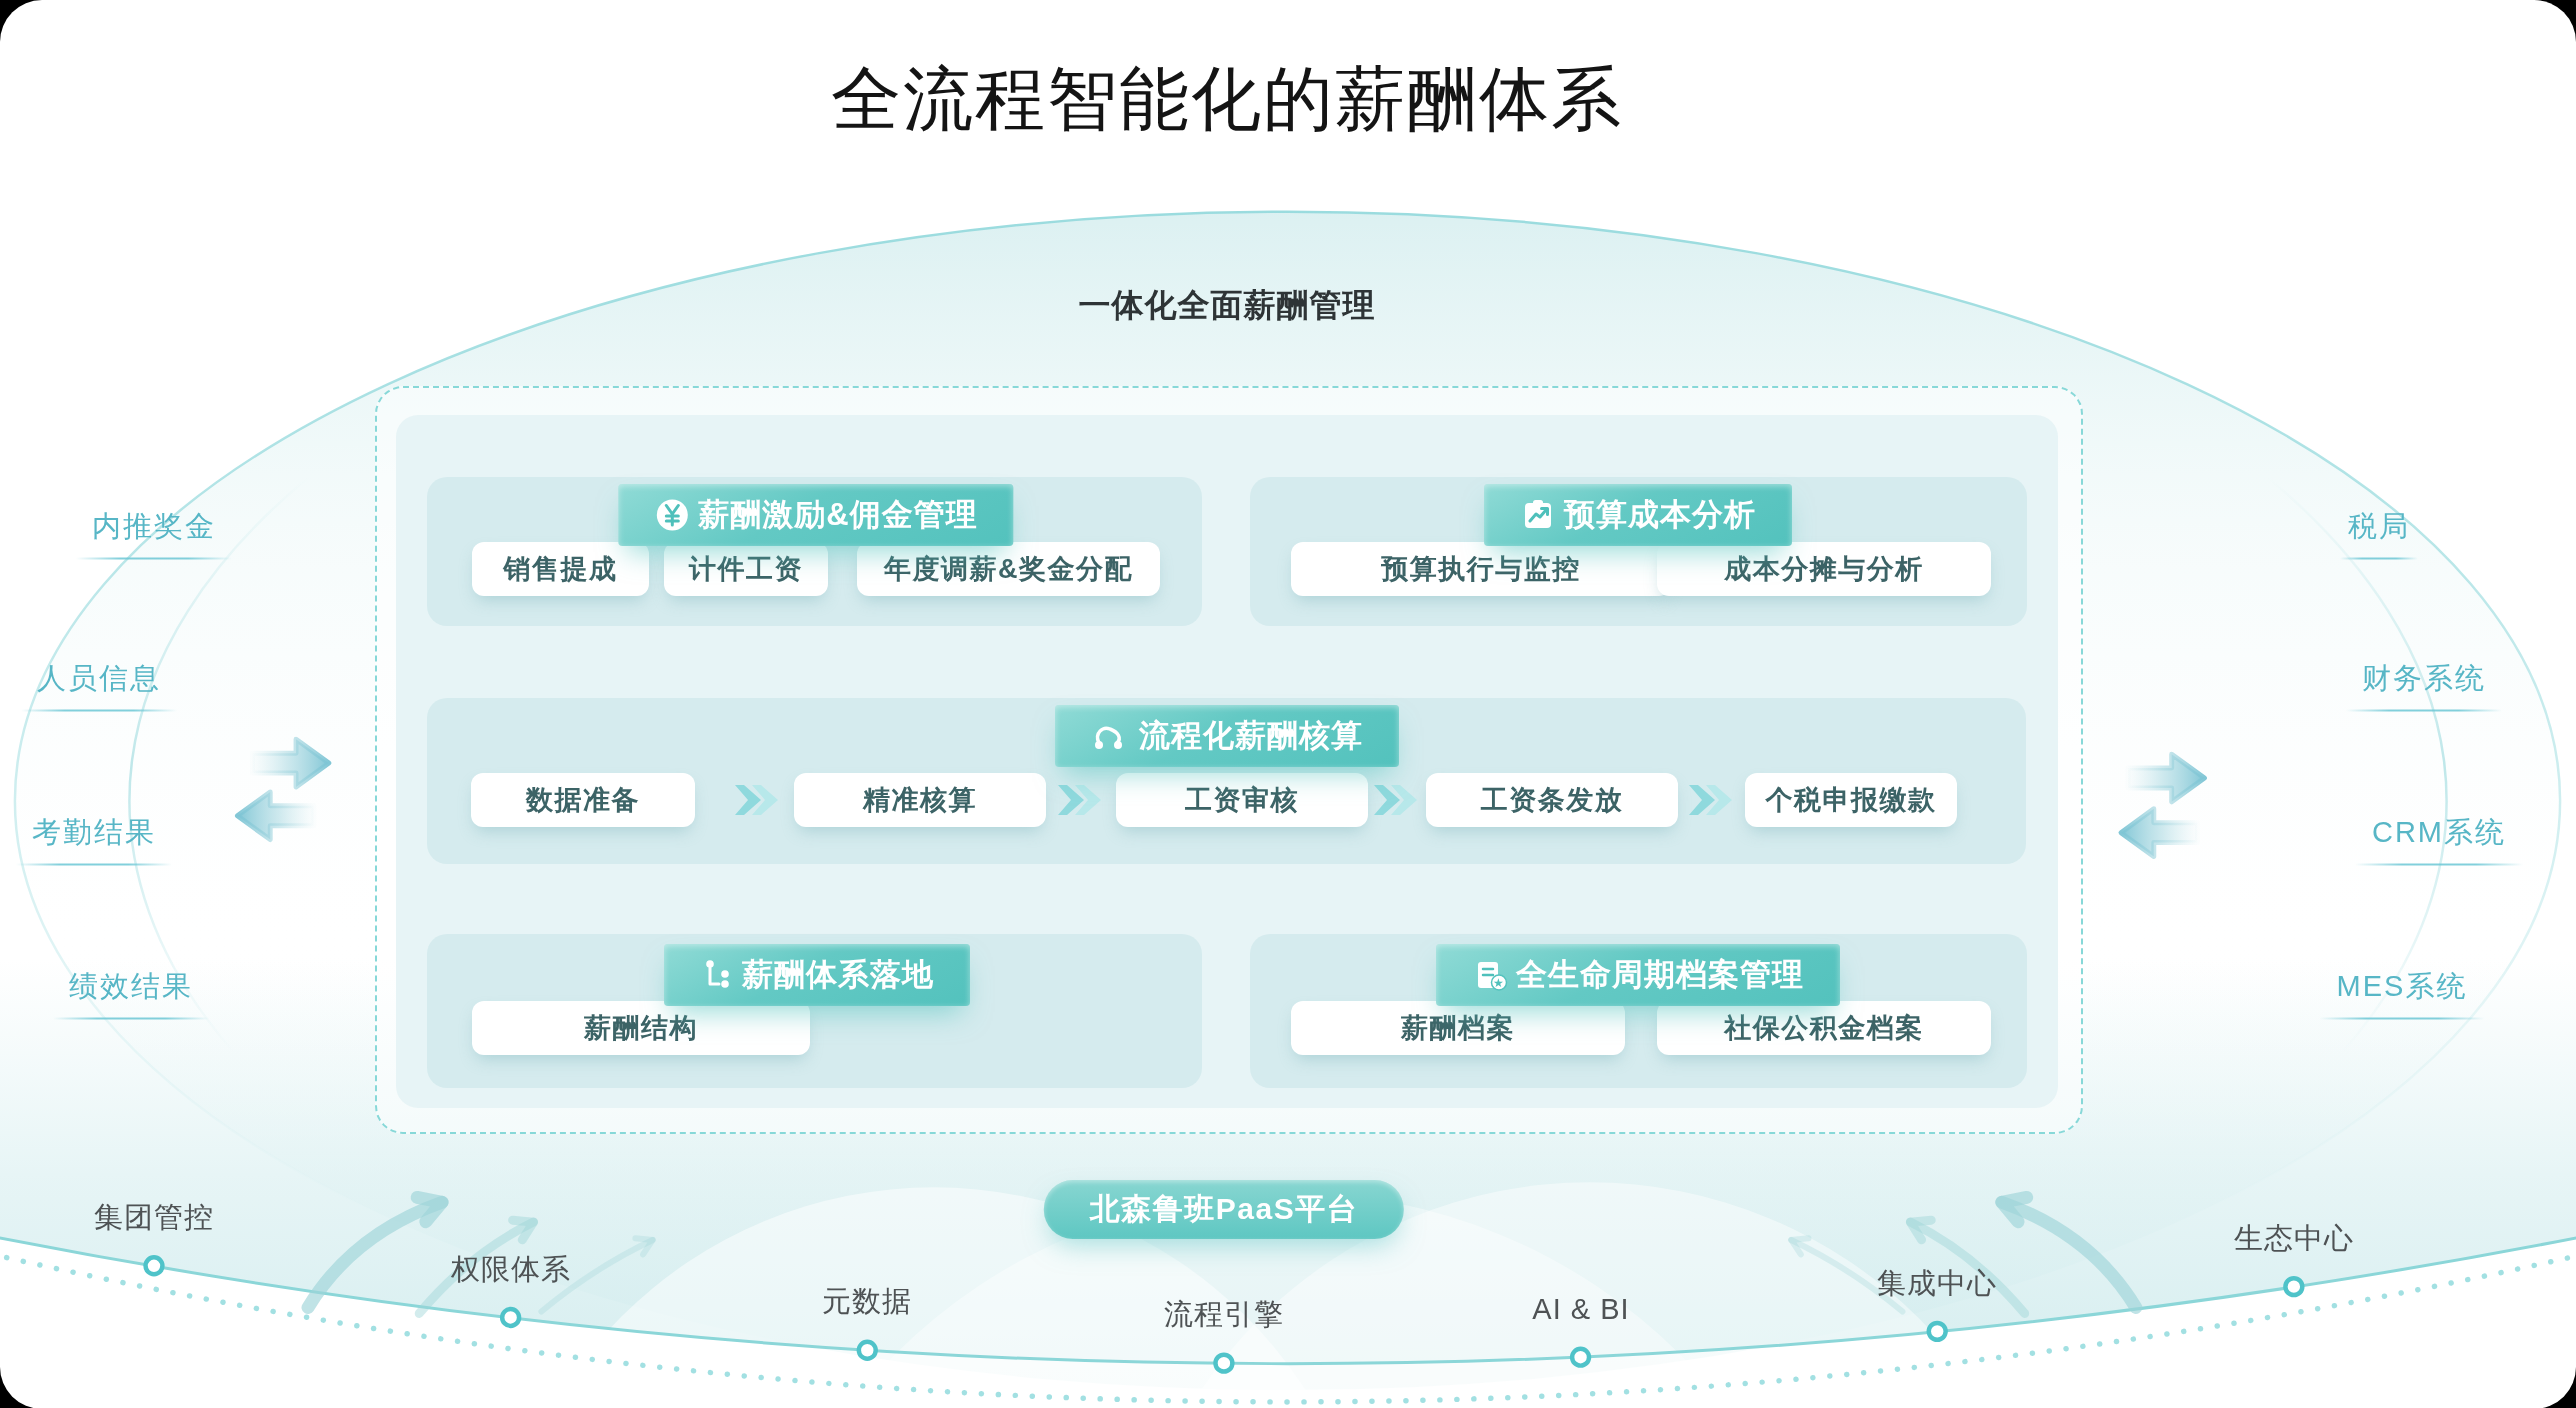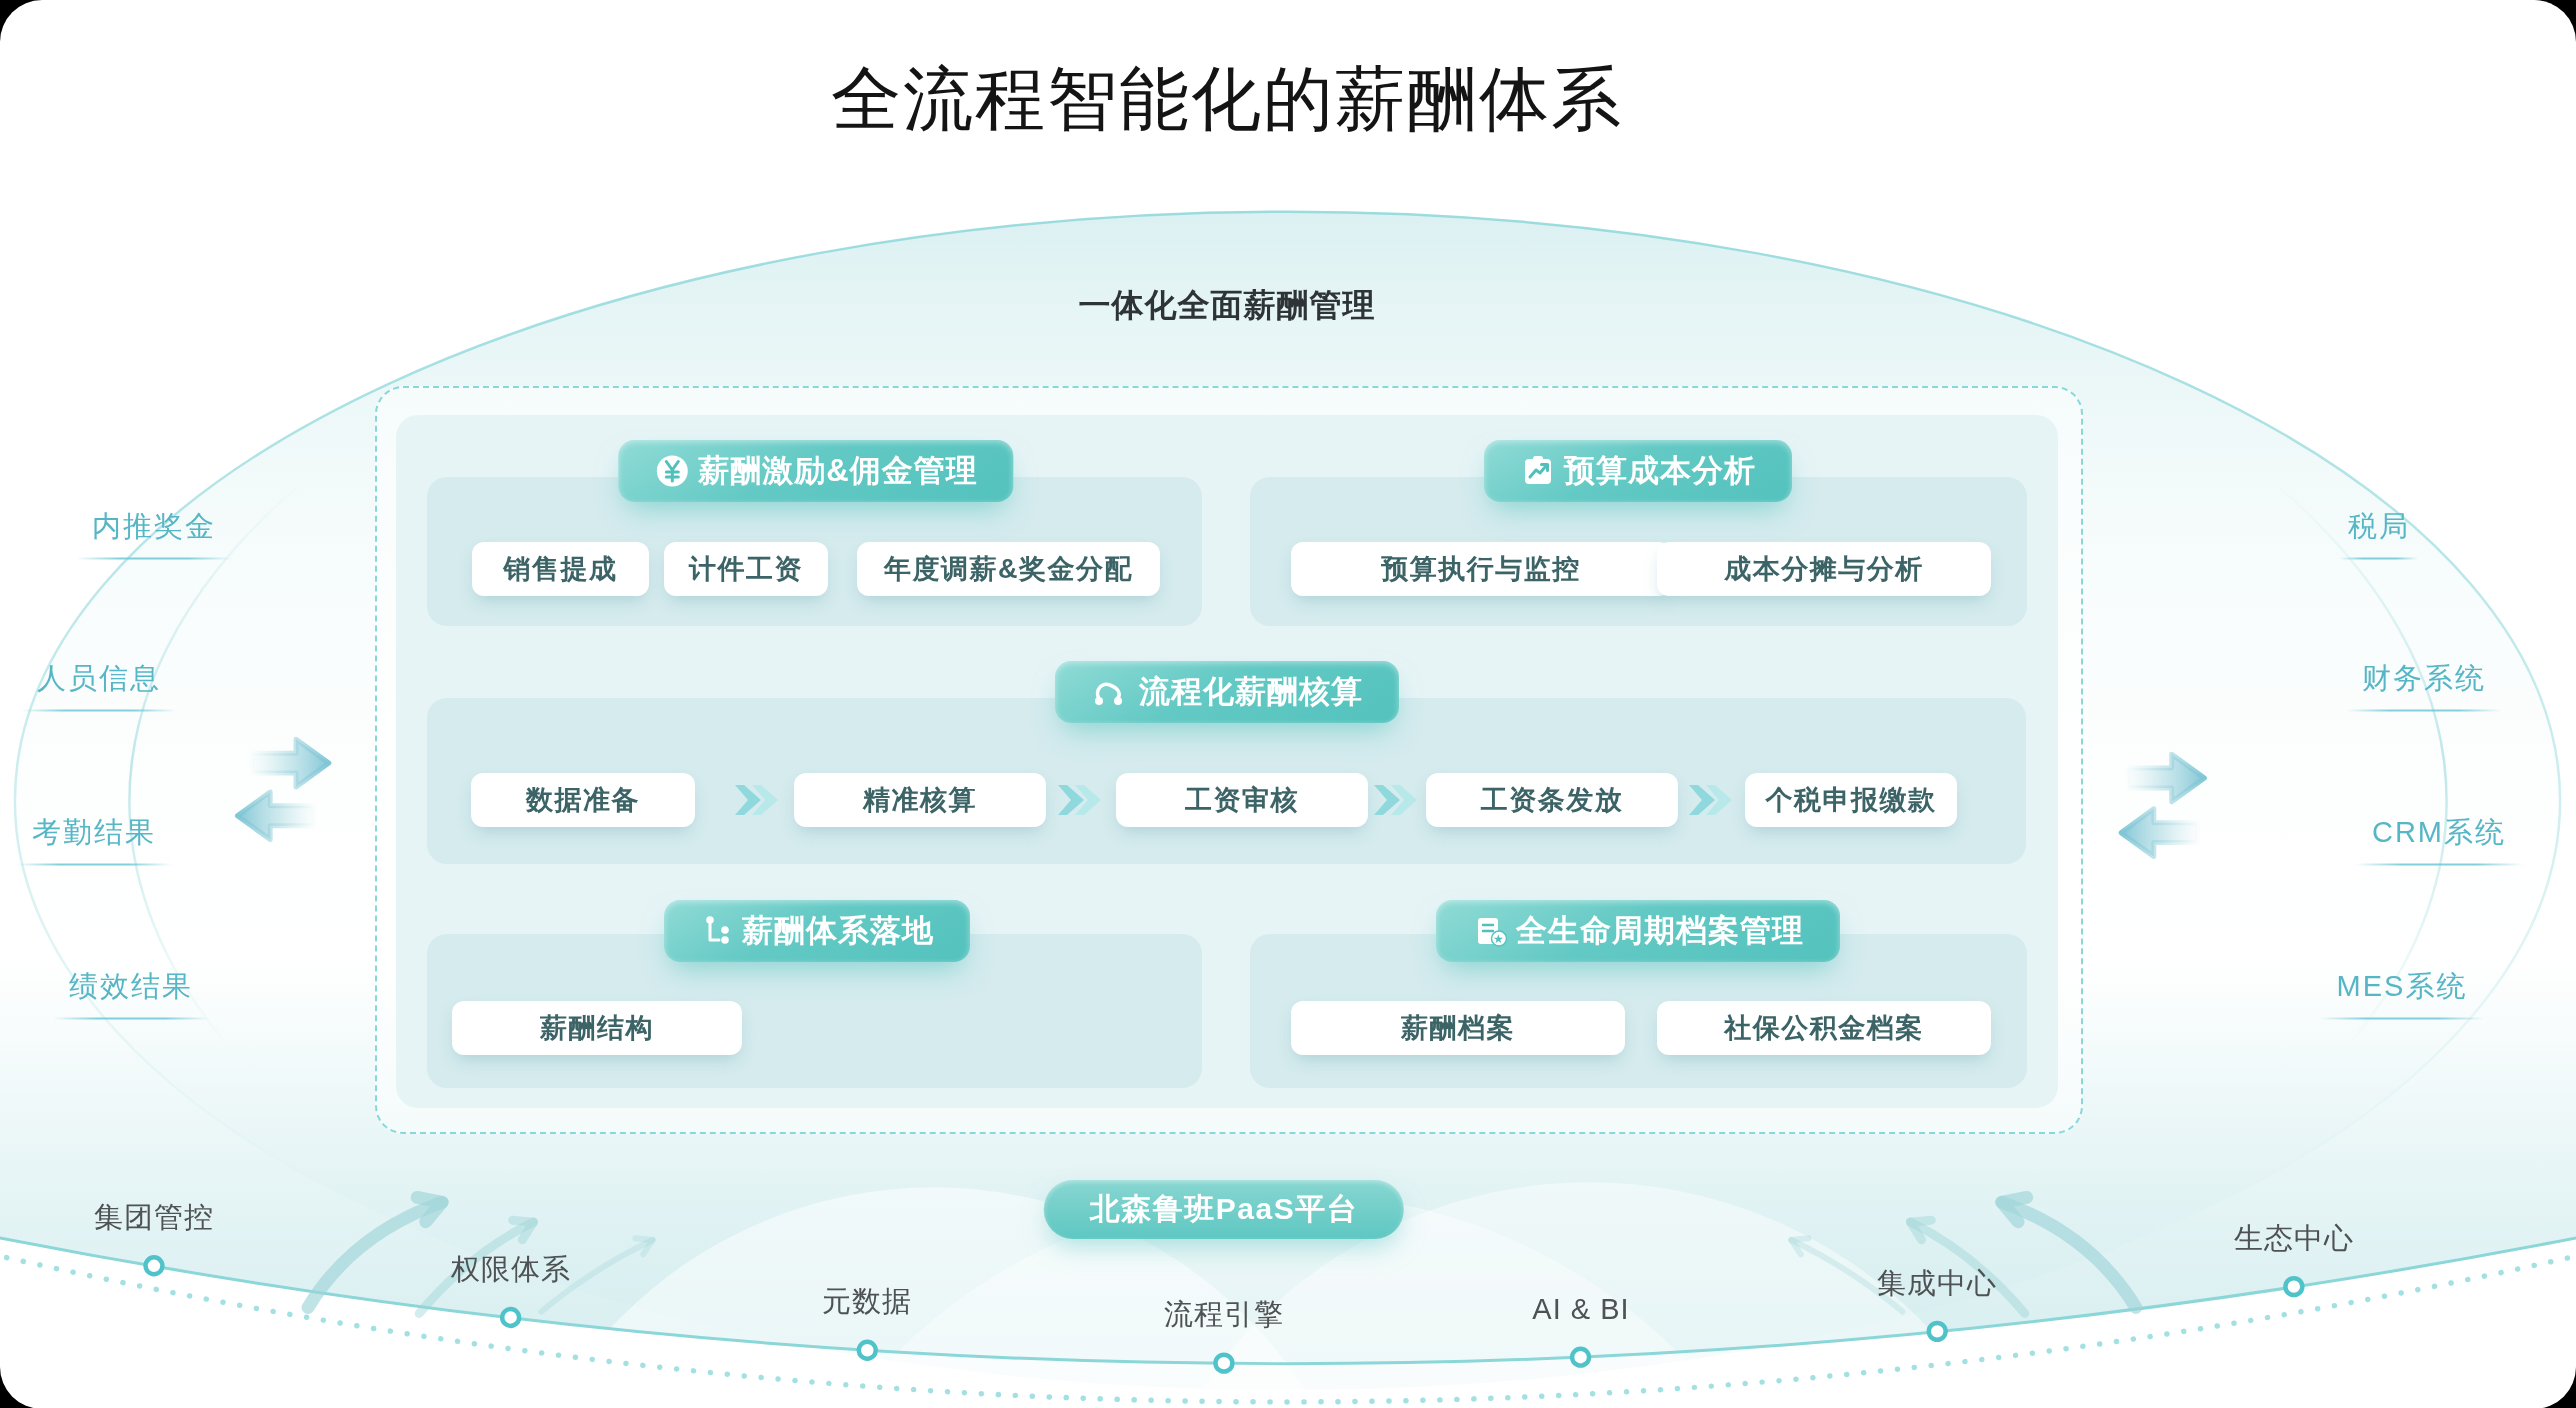--- a/index.html
+++ b/index.html
@@ -13,24 +13,24 @@
   .dome-title{position:absolute;left:1227px;top:284px;transform:translateX(-50%);
     font-size:32px;font-weight:600;color:#2e3436;letter-spacing:1px;white-space:nowrap;z-index:4;}
 
   .dashed-box{position:absolute;left:375px;top:386px;width:1704px;height:744px;
     border:2px dashed #87d8d8;border-radius:28px;background:rgba(255,255,255,0.5);z-index:2;}
   .inner-panel{position:absolute;left:396px;top:415px;width:1662px;height:693px;
     background:#e7f4f6;border-radius:22px;z-index:3;}
   .panel{position:absolute;background:#d5ebee;border-radius:20px;z-index:4;}
 
   .badge{position:absolute;transform:translateX(-50%);height:62px;display:flex;align-items:center;
-    gap:8px;padding:0 36px;border-radius:16px;white-space:nowrap;
+    gap:8px;padding:0 36px;border-radius:4px;white-space:nowrap;
     background:linear-gradient(150deg,#90dbd6 0%,#63c9c4 45%,#53c2bd 100%);
     box-shadow:0 14px 28px -8px rgba(84,195,190,0.6), inset 0 2px 6px rgba(255,255,255,0.45);
-    color:#fff;font-size:31px;font-weight:600;letter-spacing:1px;z-index:6;}
+    color:#fff;font-size:31px;font-weight:600;letter-spacing:1px;z-index:6;margin-top:44px;}
   .badge svg{display:block;}
 
   .pill{position:absolute;height:54px;background:#fff;border-radius:12px;display:flex;
     align-items:center;justify-content:center;color:#3c6366;font-size:27px;font-weight:600;
     letter-spacing:1.5px;box-shadow:0 8px 16px -4px rgba(125,180,186,0.45);z-index:5;white-space:nowrap;}
 
   .chev{position:absolute;z-index:5;}
 
   .side-label{position:absolute;transform:translate(-50%,-50%);color:#57b6c6;font-size:29px;
     font-weight:500;letter-spacing:2px;white-space:nowrap;text-align:center;z-index:4;}
@@ -235,21 +235,21 @@
   <div class="panel" style="left:427px;top:934px;width:775px;height:154px"></div>
   <div class="badge" style="left:817px;top:900px">
     <svg width="34" height="36" viewBox="0 0 34 36">
       <circle cx="10" cy="7" r="3.8" fill="#ffffff"></circle>
       <path d="M10 11 L10 27 L19 27" stroke="#ffffff" stroke-width="3" fill="none" stroke-linecap="round" stroke-linejoin="round"></path>
       <circle cx="25" cy="17" r="3.8" fill="#ffffff"></circle>
       <circle cx="25" cy="27" r="3.8" fill="#ffffff"></circle>
     </svg>
     <span>薪酬体系落地</span>
   </div>
-  <div class="pill" style="left:452px;top:1001px;width:290px">薪酬结构</div>
+  <div class="pill" style="left:472px;top:1001px;width:338px">薪酬结构</div>
 
   <div class="panel" style="left:1250px;top:934px;width:777px;height:154px"></div>
   <div class="badge" style="left:1638px;top:900px">
     <svg width="36" height="36" viewBox="0 0 36 36">
       <rect x="6" y="5" width="20" height="26" rx="3" fill="#ffffff"></rect>
       <line x1="11" y1="12" x2="21" y2="12" stroke="#4fc0bb" stroke-width="2.5" stroke-linecap="round"></line>
       <line x1="11" y1="18" x2="21" y2="18" stroke="#4fc0bb" stroke-width="2.5" stroke-linecap="round"></line>
       <circle cx="27" cy="25.5" r="7.5" fill="#ffffff" stroke="#54c3be" stroke-width="1.5"></circle>
       <text x="27" y="30" font-size="12" fill="#4fc0bb" text-anchor="middle" font-family="'DejaVu Sans',sans-serif">★</text>
     </svg>

